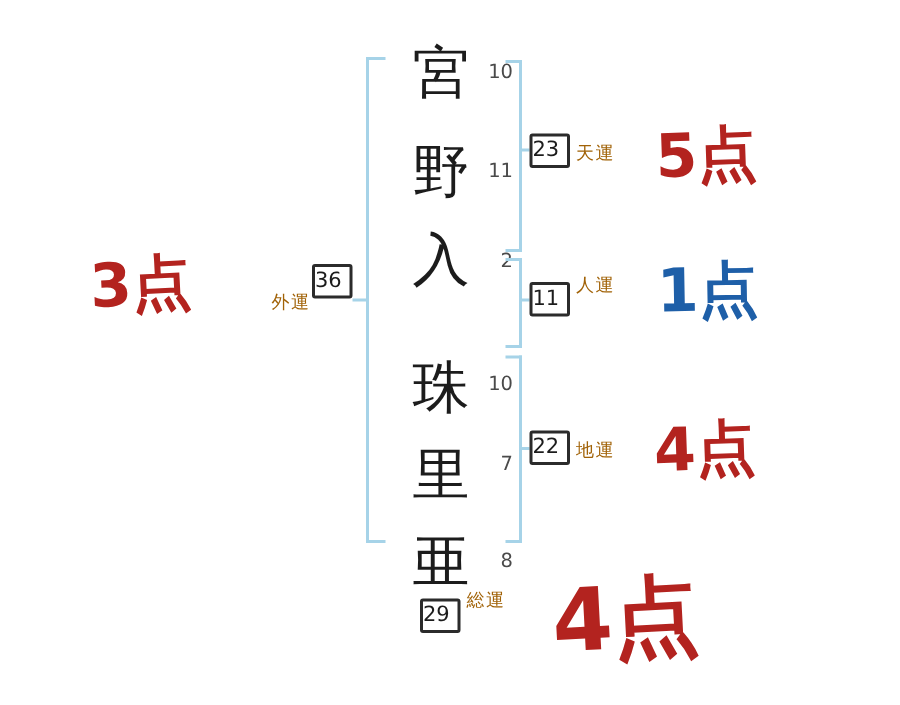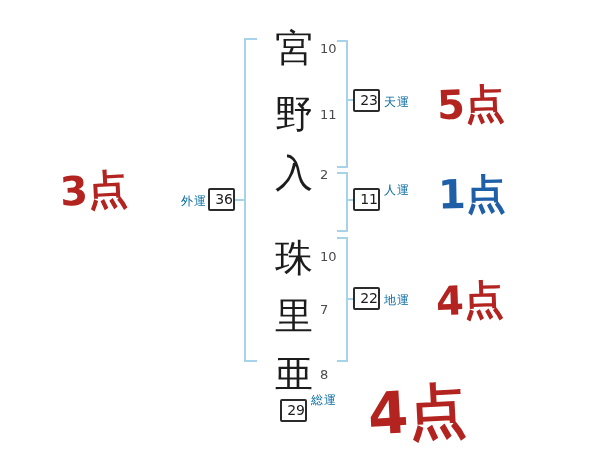--- a/index.html
+++ b/index.html
@@ -3,30 +3,30 @@
 <meta charset="utf-8">
 <style>
   :root { --red:#b3231f; --blue:#1e5fa8; --bracket:#a6d3e8; }
   * { margin:0; padding:0; box-sizing:border-box; }
   body { background:#ffffff; font-family:"DejaVu Sans", sans-serif; }
   .canvas { position:relative; width:600px; height:470px; background:#ffffff; overflow:hidden; }
 
   .kanji { position:absolute; left:271px; width:46px; height:48px; font-size:38px;
            line-height:48px; text-align:center; color:#1c1c1c; }
   .strokes { position:absolute; left:320px; width:22px; font-size:13px; line-height:15px;
-             color:#4a4a4a; text-align:left; }
+             color:#4a4a4a; text-align:right; }
 
   .seg { position:absolute; background:var(--bracket); }
   .h2 { height:2px; }
   .w2 { width:2px; }
 
   .fbox { position:absolute; width:27px; height:23px; border:2px solid #2b2b2b;
-          border-radius:2px; font-size:14px; line-height:19px; text-align:right;
+          border-radius:2px; font-size:14px; line-height:19px; text-align:left;
           color:#1c1c1c; background:#fff; }
-  .flabel { position:absolute; font-size:12px; color:#0369a1; letter-spacing:1px; }
+  .flabel { position:absolute; font-size:12px; color:#a16207; letter-spacing:1px; }
 
   .score { position:absolute; font-weight:bold; color:var(--red); white-space:nowrap; }
   .score.blue { color:var(--blue); }
   .f40 { font-size:40px; line-height:44px; }
   .f58 { font-size:58px; line-height:64px; }
 </style>
 </head>
 <body>
 
 <div class="canvas">
@@ -43,21 +43,21 @@
   <div class="strokes" style="top:167px">2</div>
   <div class="strokes" style="top:249px">10</div>
   <div class="strokes" style="top:302px">7</div>
   <div class="strokes" style="top:367px">8</div>
 
   <div class="seg w2" style="left:244px;top:38px;height:324px"></div>
   <div class="seg h2" style="left:244px;top:38px;width:13px"></div>
   <div class="seg h2" style="left:244px;top:360px;width:13px"></div>
   <div class="seg h2" style="left:235px;top:199px;width:9px"></div>
   <div class="flabel" style="left:181px;top:193px">外運</div>
-  <div class="fbox" style="left:208px;top:188px">36</div>
+  <div class="fbox" style="left:208px;top:176px">36</div>
 
   <div class="seg w2" style="left:346px;top:40px;height:128px"></div>
   <div class="seg h2" style="left:337px;top:40px;width:11px"></div>
   <div class="seg h2" style="left:337px;top:166px;width:11px"></div>
   <div class="seg h2" style="left:346px;top:99px;width:7px"></div>
   <div class="fbox" style="left:353px;top:89px">23</div>
   <div class="flabel" style="left:384px;top:94px">天運</div>
 
   <div class="seg w2" style="left:346px;top:172px;height:60px"></div>
   <div class="seg h2" style="left:337px;top:172px;width:11px"></div>

